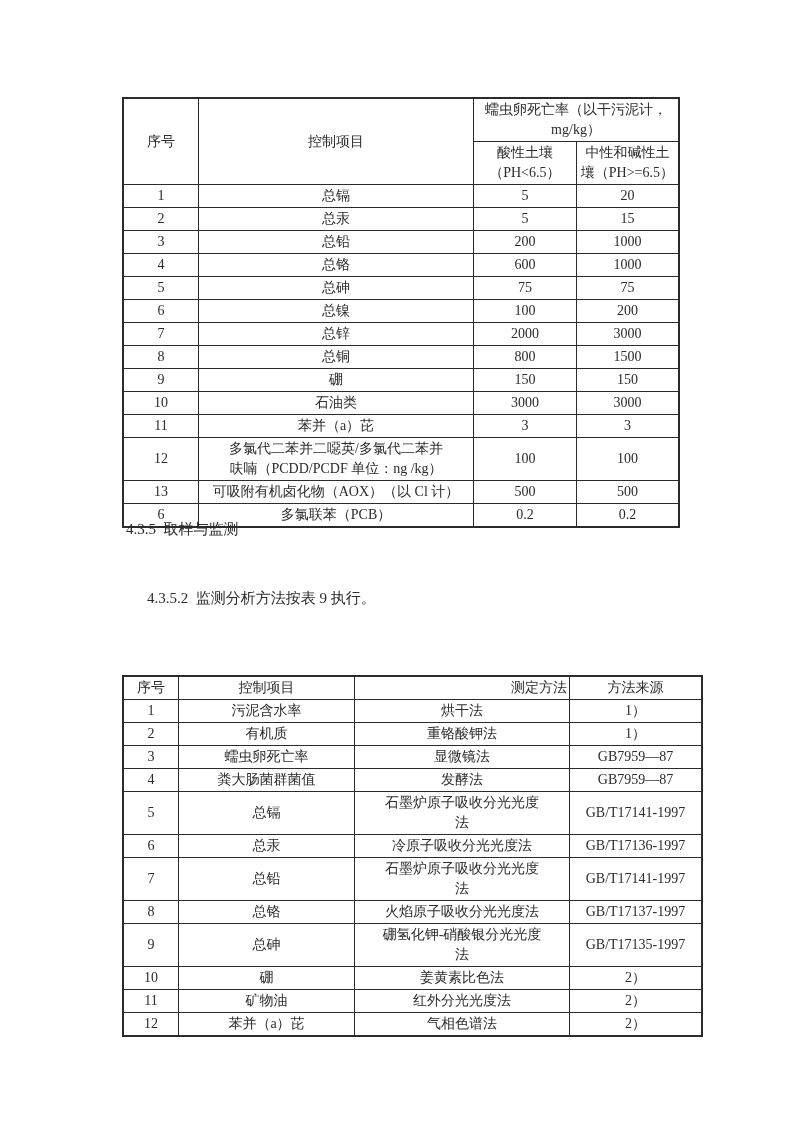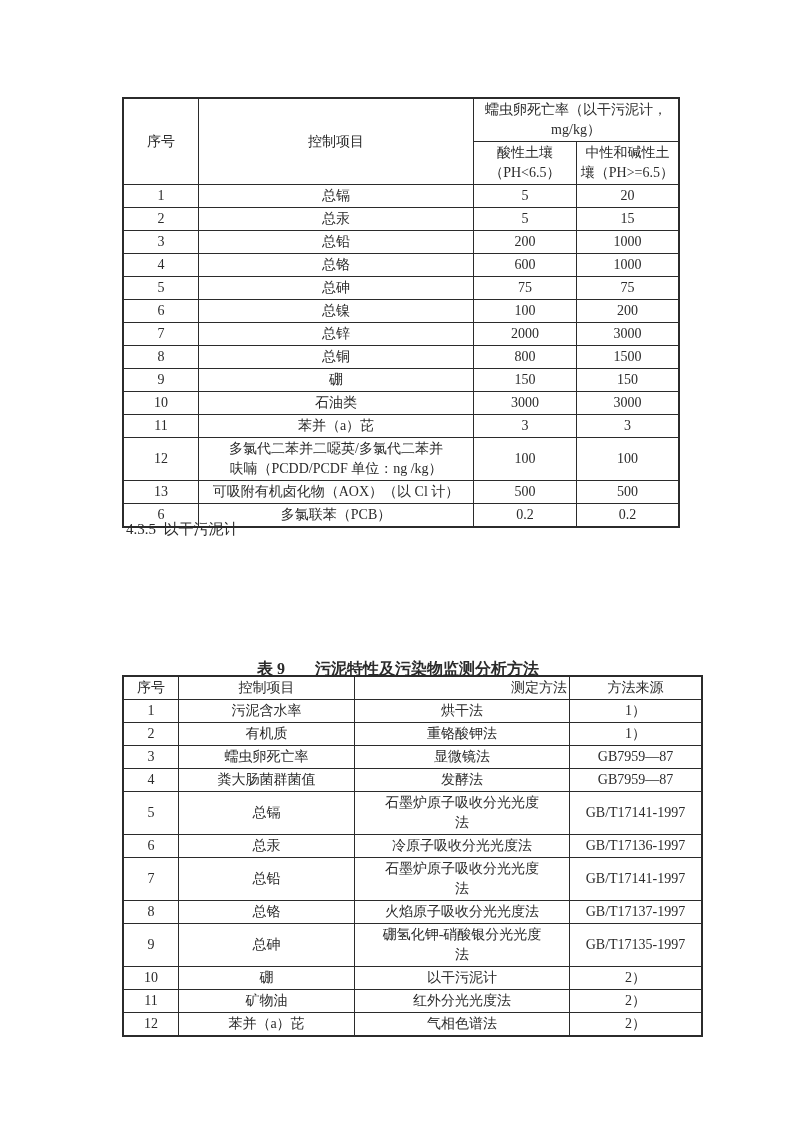--- a/index.html
+++ b/index.html
@@ -164,25 +164,23 @@
         </tr>
       <tr>
           <td>6</td>
           <td>多氯联苯（PCB）</td>
           <td>0.2</td>
           <td>0.2</td>
         </tr>
     </tbody>
   </table>
 
-  <div id="s435" class="bodyline">4.3.5  以干污泥计</div>
-
-  <div class="caption">
-    <span>表 9</span><span class="gap"></span><span>污泥特性及污染物监测分析方法</span>
-  </div>
+  <div id="s435" class="bodyline">4.3.5  取样与监测</div>
+  <div id="s4352" class="bodyline">4.3.5.2  监测分析方法按表 9 执行。</div>
+
 
   <table class="t2">
     <thead>
       <tr>
         <th class="c1">序号</th>
         <th class="c2">控制项目</th>
         <th class="c3">测定方法</th>
         <th class="c4">方法来源</th>
       </tr>
     </thead>
@@ -240,21 +238,21 @@
       <tr>
           <td>9</td>
           <td>总砷</td>
           <td>硼氢化钾-硝酸银分光光度
 法</td>
           <td>GB/T17135-1997</td>
         </tr>
       <tr>
           <td>10</td>
           <td>硼</td>
-          <td>以干污泥计</td>
+          <td>姜黄素比色法</td>
           <td>2）</td>
         </tr>
       <tr>
           <td>11</td>
           <td>矿物油</td>
           <td>红外分光光度法</td>
           <td>2）</td>
         </tr>
       <tr>
           <td>12</td>

